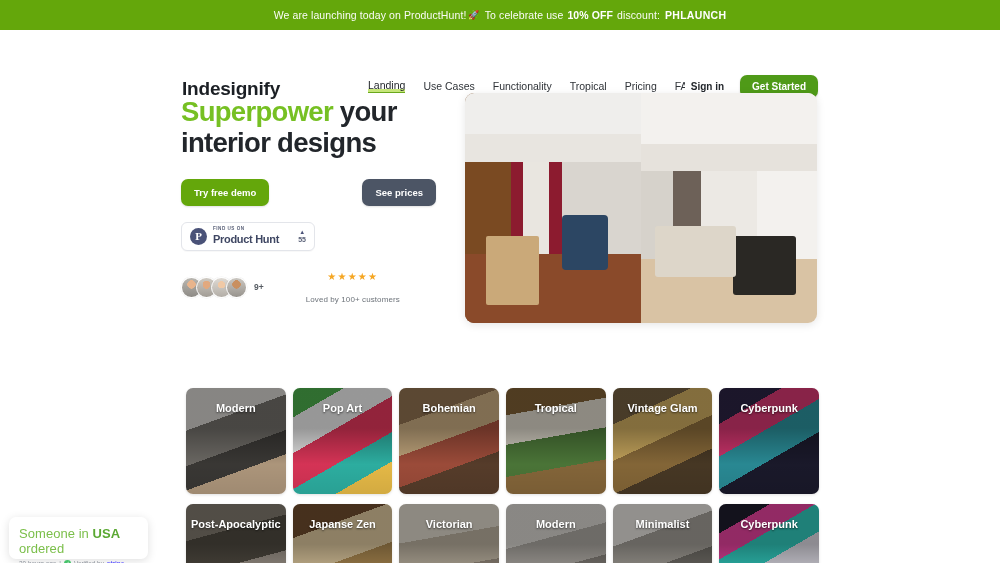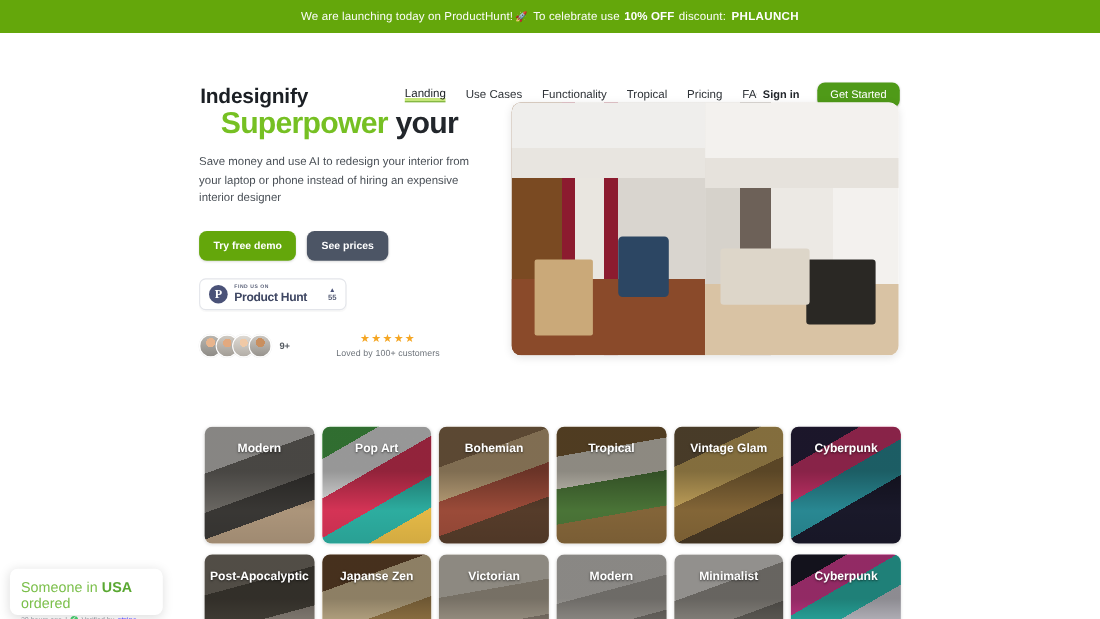--- a/index.html
+++ b/index.html
@@ -55,39 +55,39 @@
   .nav-right {
     position: absolute; right: 182px; top: 45px;
     display: flex; align-items: center; gap: 10px;
   }
   .btn-signin {
     font-size: 10px; font-weight: 700; color: #23272c;
     background: #fff; border: none; padding: 6px 6px; cursor: pointer;
     border-radius: 7px; white-space: nowrap; text-align: center;
   }
   .btn-getstarted {
-    font-size: 10px; font-weight: 400; color: #fff;
+    font-size: 10px; font-weight: 700; color: #fff;
     background: #4f9a18; border: none; padding: 6px 12px; cursor: pointer;
     border-radius: 7px; white-space: nowrap;
     box-shadow: 0 1px 2px rgba(0,0,0,.18);
   }
 
   
   .hero { position: relative; height: 275px; }
   .hero-left { position: absolute; left: 181px; top: 15px; width: 255px; }
   h1.headline {
     font-size: 27.5px; line-height: 1.12; font-weight: 700;
-    color: #22262b; letter-spacing: -0.7px; text-align: center;
+    color: #22262b; letter-spacing: -0.7px;
   }
   h1.headline .hl { color: #76c023; }
   .sub {
     margin-top: 12px;
     font-size: 10.4px; line-height: 1.62; color: #4a5057; width: 250px;
   }
-  .cta-row { margin-top: 20px; display: flex; gap: 10px; }
+  .cta-row { margin-top: 20px; display: flex; gap: 10px; justify-content: space-between; }
   .btn-demo {
     background: #64a70b; color: #fff; border: none; cursor: pointer;
     font-size: 9.5px; font-weight: 700; padding: 8px 13px; border-radius: 7px;
     box-shadow: 0 1px 2px rgba(0,0,0,.12);
   }
   .btn-prices {
     background: #4c5565; color: #fff; border: none; cursor: pointer;
     font-size: 9.5px; font-weight: 700; padding: 8px 13px; border-radius: 7px;
     box-shadow: 0 1px 2px rgba(0,0,0,.12);
   }
@@ -125,21 +125,21 @@
     box-shadow: 0 0 0 .5px rgba(0,0,0,.06);
   }
   .avatar:first-child { margin-left: 0; }
   .a1 { background: radial-gradient(circle at 50% 34%, #e8b48c 0 26%, transparent 27%), linear-gradient(#b9b6b0, #8e8b86); }
   .a2 { background: radial-gradient(circle at 50% 36%, #e2a97f 0 25%, transparent 26%), linear-gradient(#cfcac2, #a29d96); }
   .a3 { background: radial-gradient(circle at 50% 35%, #f0c9a6 0 23%, transparent 24%), linear-gradient(#dedad4, #b3aea7); }
   .a4 { background: radial-gradient(circle at 50% 34%, #c98f5f 0 26%, transparent 27%), linear-gradient(#cbc7c1, #97938d); }
   .plus9 { margin-left: 7px; font-size: 8.5px; font-weight: 600; color: #555b62; }
   .rating { margin-left: 42px; text-align: center; }
   .stars { color: #f5a623; font-size: 10px; letter-spacing: 1.2px; }
-  .loved { font-size: 8px; color: #6d737a; margin-top: 3px; letter-spacing: .1px; }
+  .loved { font-size: 8px; color: #6d737a; margin-top: 13px; letter-spacing: .1px; }
 
   
   .hero-img {
     position: absolute; left: 465px; top: 11px;
     width: 352px; height: 230px; border-radius: 9px; overflow: hidden;
     box-shadow: 0 2px 8px rgba(0,0,0,.10);
     display: flex;
   }
   .half { width: 50%; height: 100%; position: relative; overflow: hidden; }
   .half-before {
@@ -256,23 +256,23 @@
     <div class="nav-right">
       <button class="btn-signin">Sign in</button>
       <button class="btn-getstarted">Get Started</button>
     </div>
   </div>
 
   <section class="hero">
     <div class="hero-left">
       <h1 class="headline">
         <span class="hl">Superpower</span><span> your</span><br>
+        <span>interior designs</span>
       </h1>
 
-      <p class="sub">Save money and use AI to redesign your interior from your laptop or phone instead of hiring an expensive interior designer</p>
 
       <div class="cta-row">
         <button class="btn-demo">Try free demo</button>
         <button class="btn-prices">See prices</button>
       </div>
 
       <div class="ph-badge">
         <div class="ph-logo">P</div>
         <div class="ph-text">
           <div class="ph-top">FIND US ON</div>

